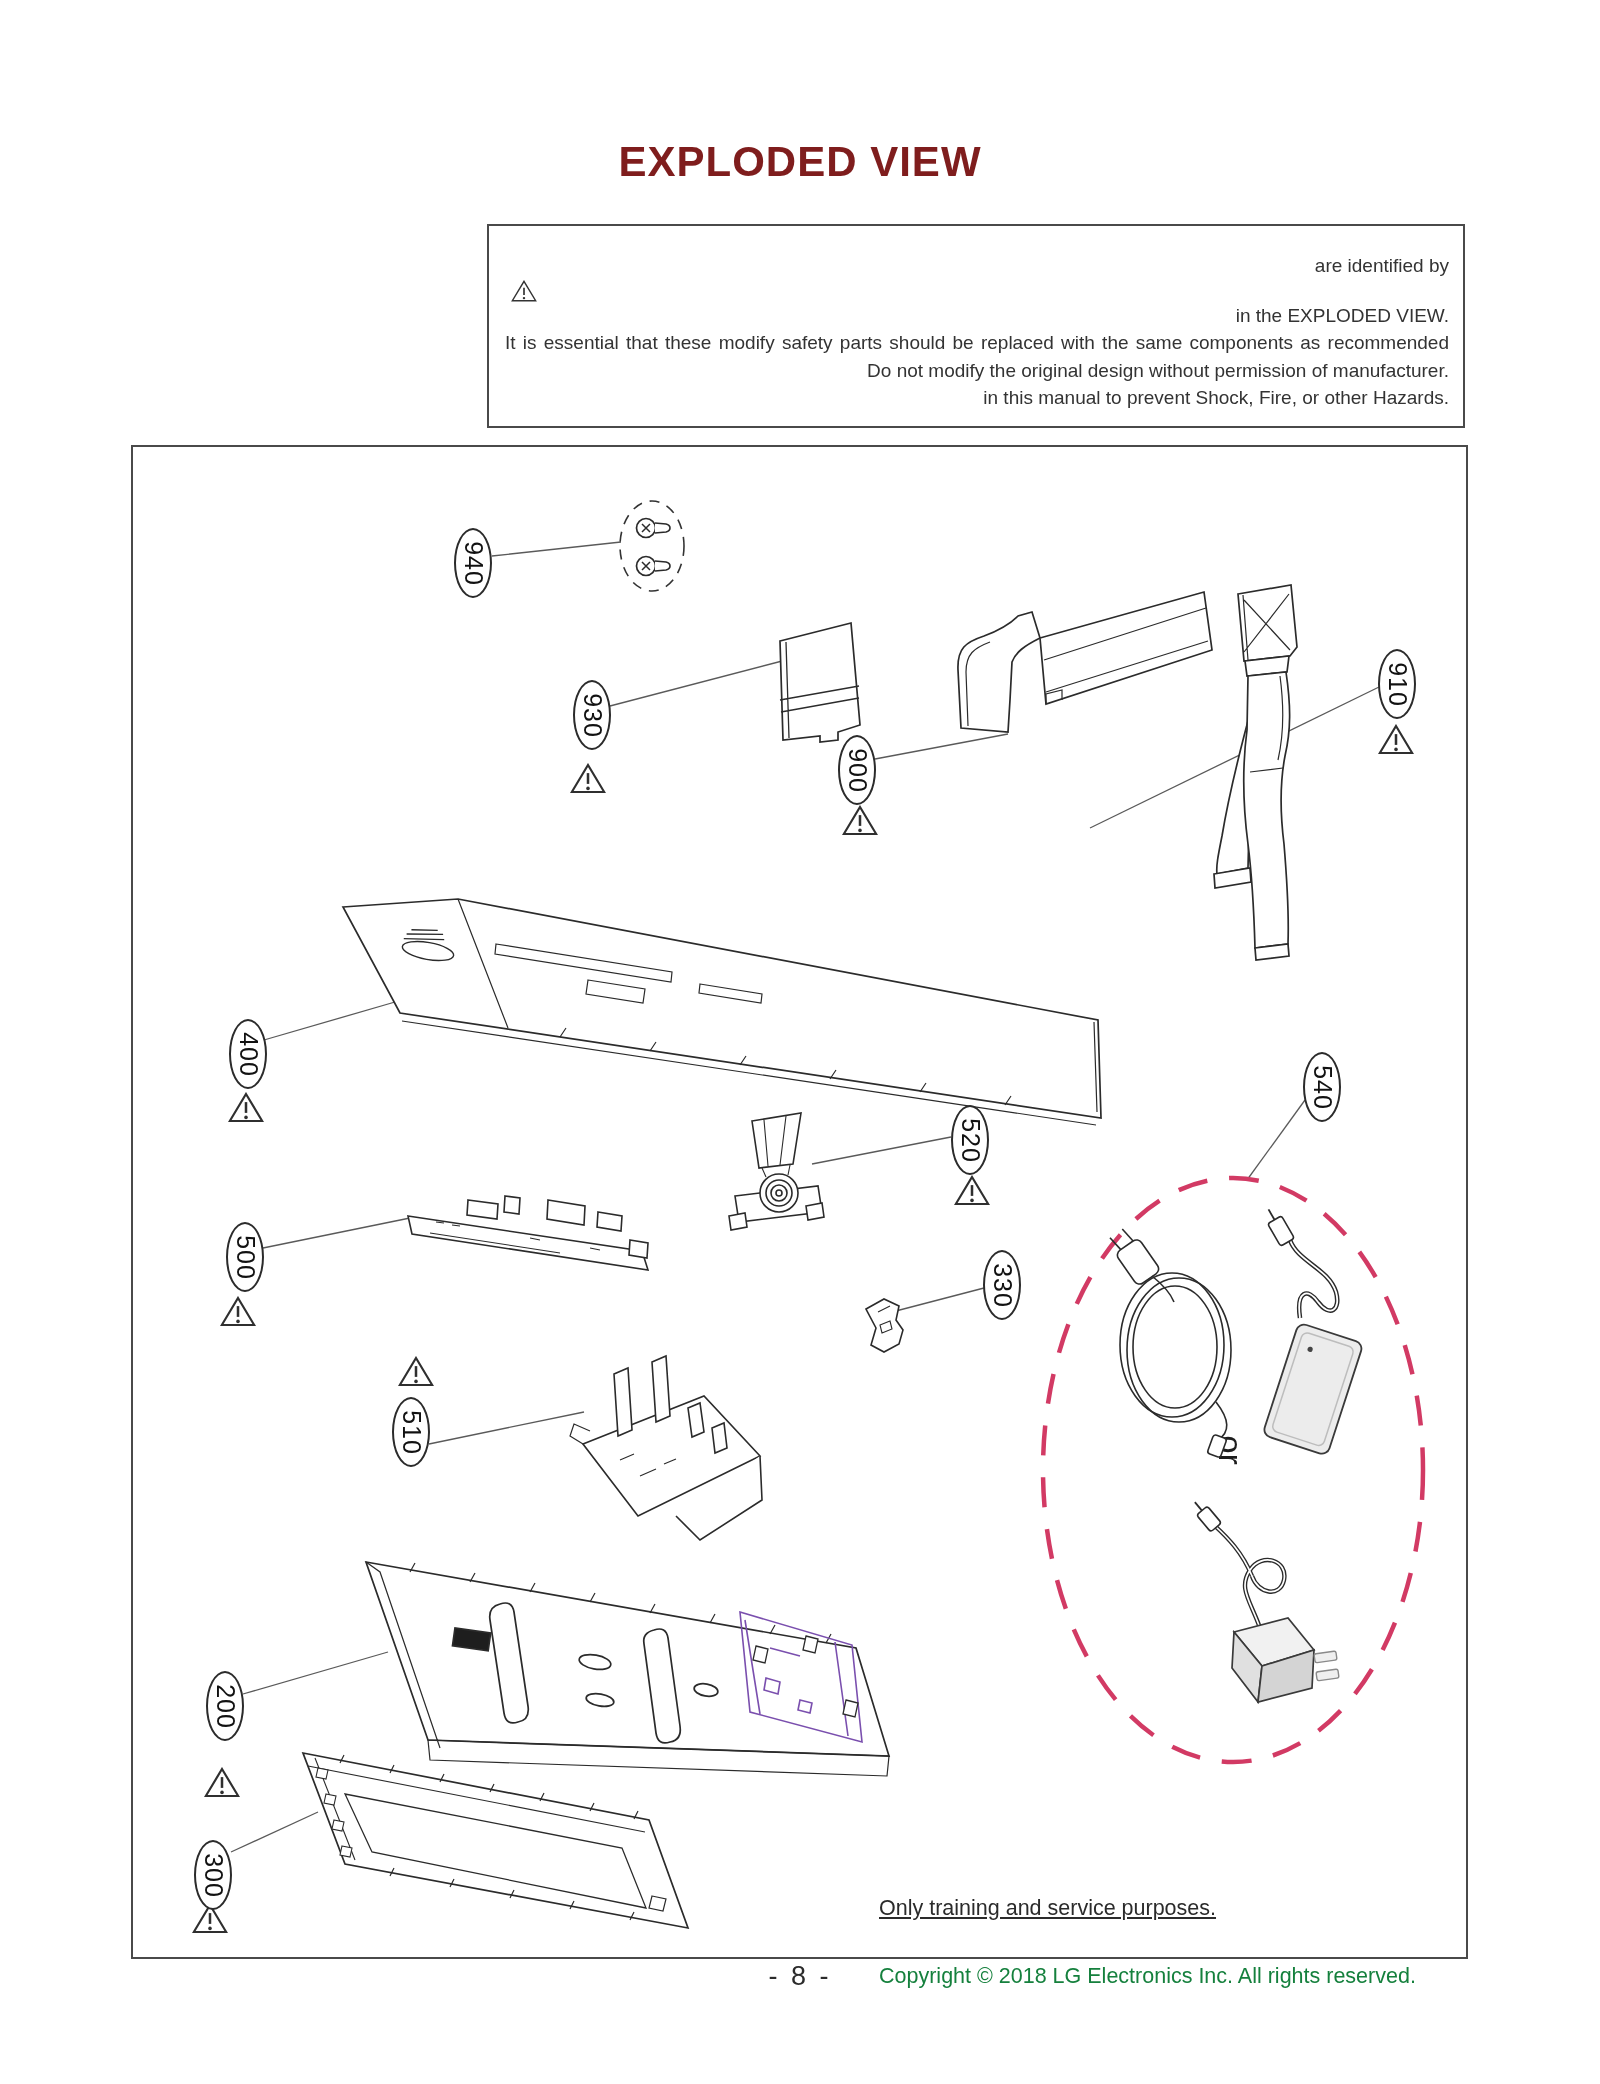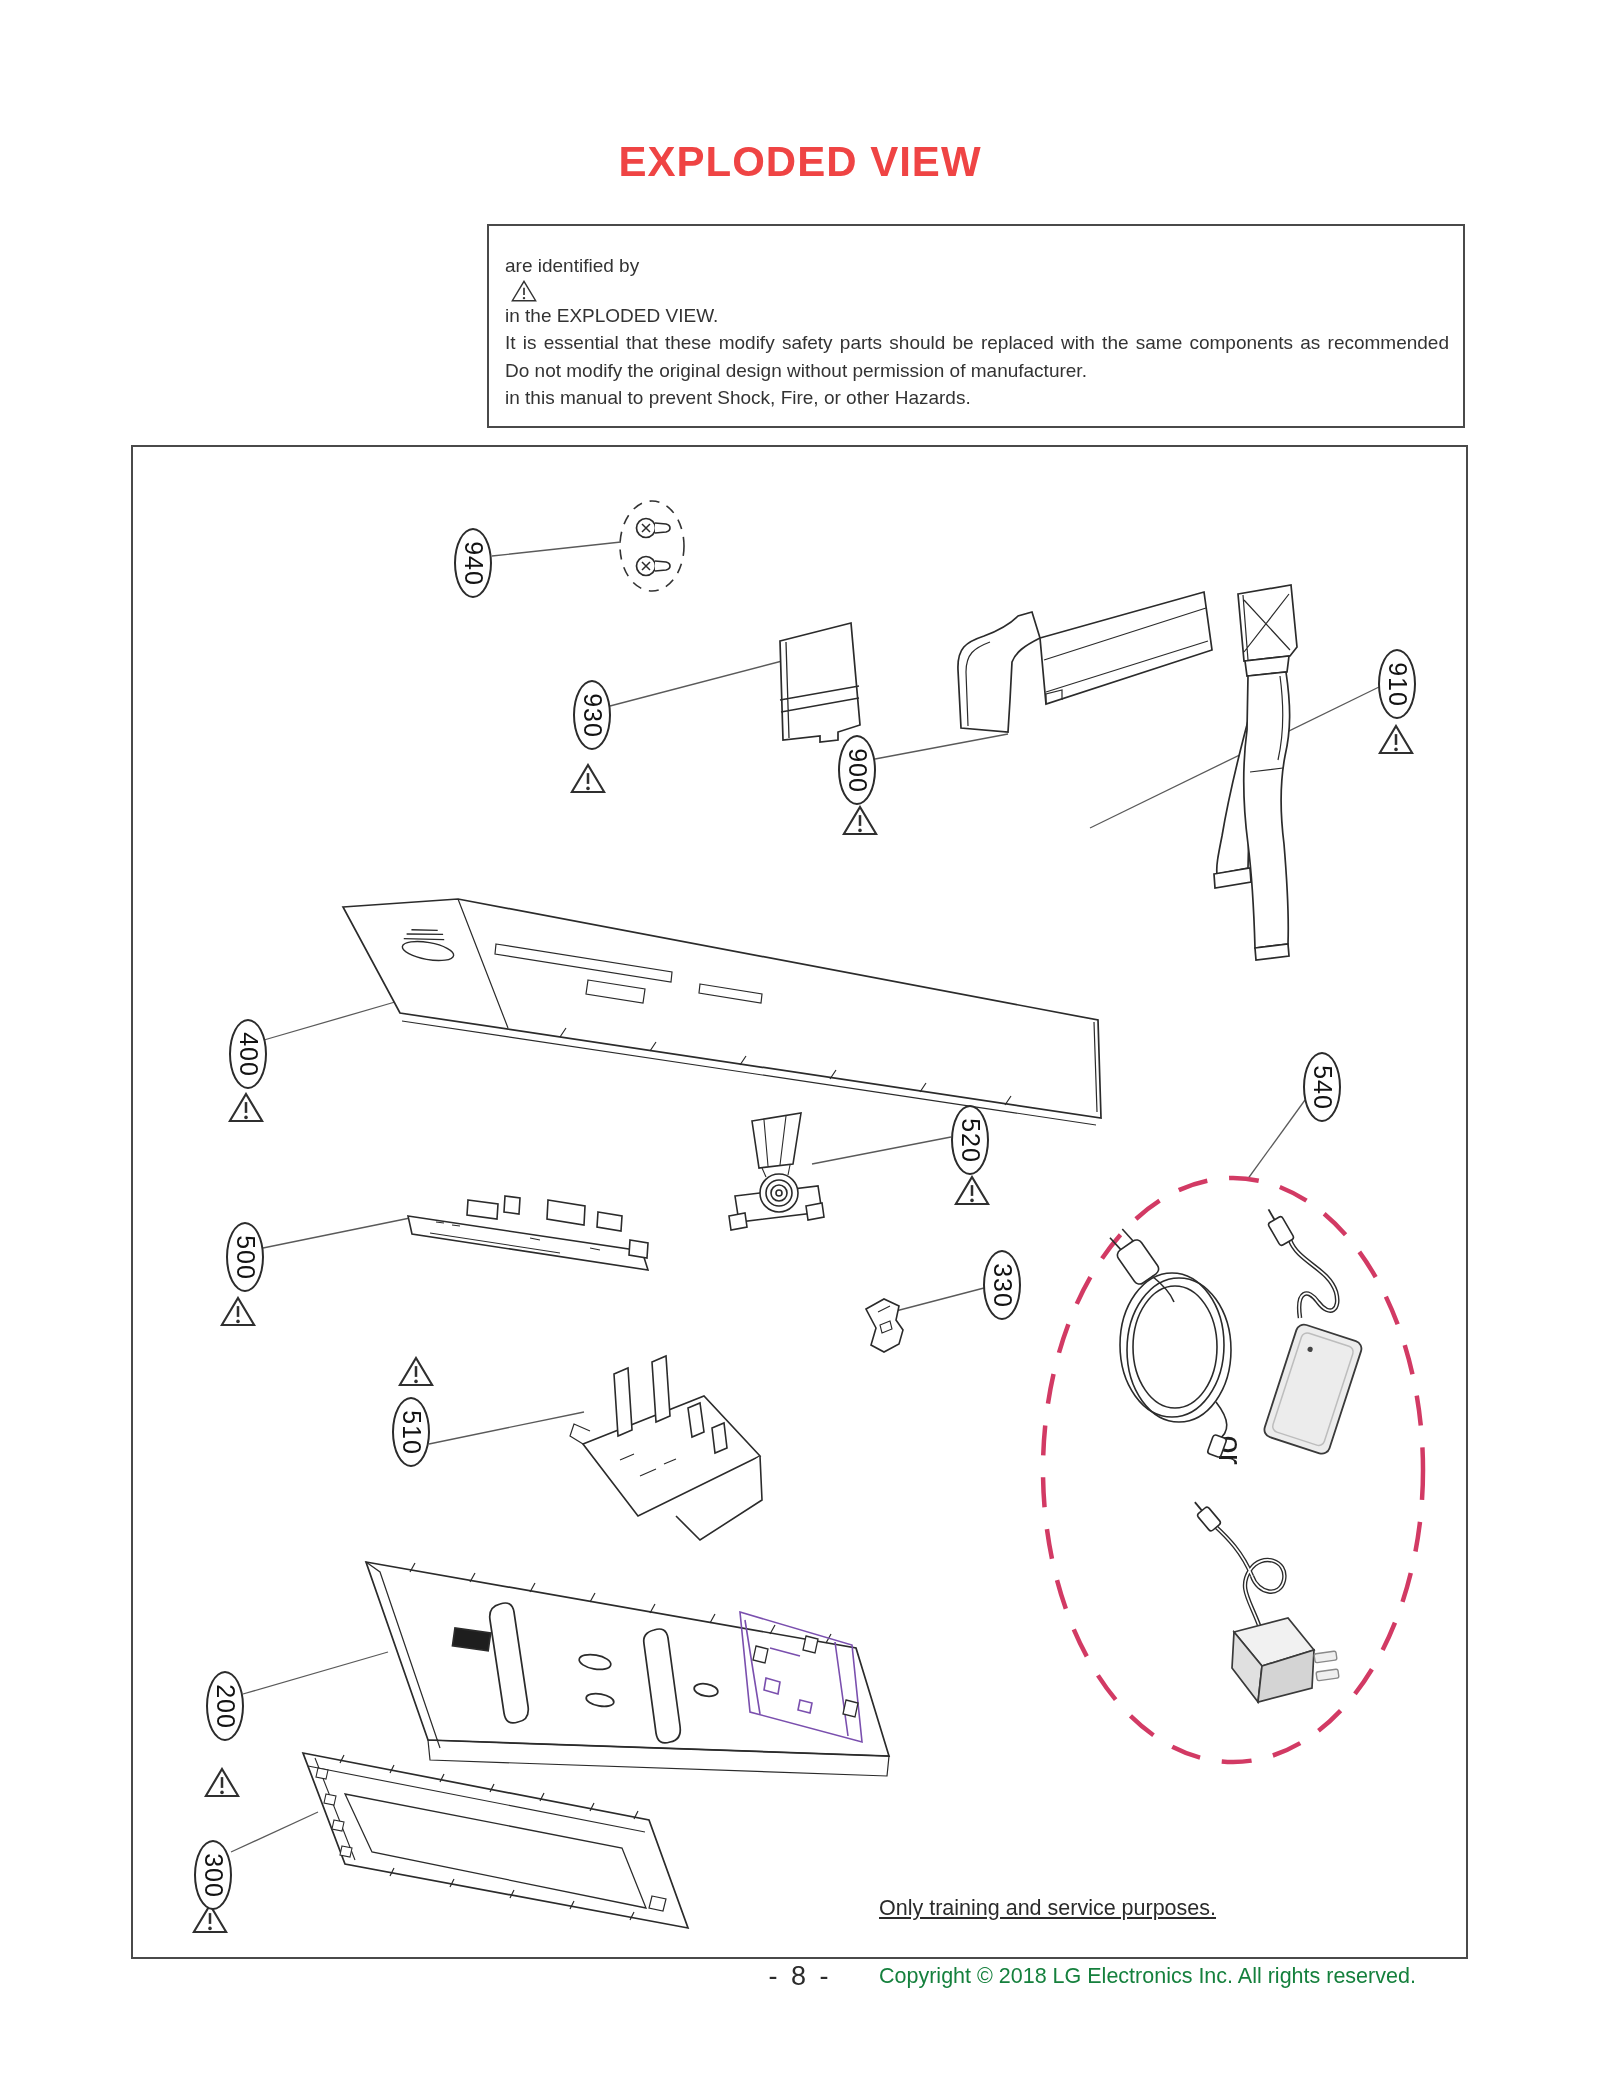--- a/index.html
+++ b/index.html
@@ -1,27 +1,27 @@
 <!DOCTYPE html>
 <html><head>
 <meta charset="utf-8">
 <style>
   html,body{margin:0;padding:0;background:#888;}
   #page{position:relative;width:1600px;height:2084px;background:#ffffff;
         font-family:"Liberation Sans","DejaVu Sans",sans-serif;color:#222;overflow:hidden;}
   .abs{position:absolute;}
   #title{left:0;top:138px;width:1600px;text-align:center;font-size:42px;font-weight:bold;
-         letter-spacing:1px;color:#ef4444;}
+         letter-spacing:1px;color:#7f1d1d;}
   #notice-box{left:487px;top:224px;width:978px;height:204px;border:2px solid #4a4a4a;box-sizing:border-box;}
   #notice-head-wrap{left:487px;top:199px;width:978px;text-align:center;}
   #notice-head-wrap span{display:inline-block;background:#fff;padding:0 18px;font-size:30px;
          font-weight:bold;color:#242424;letter-spacing:.5px;}
   #notice-text{left:505px;top:252px;width:944px;font-size:19px;line-height:27.6px;color:#333;}
   .jline{text-align:justify;text-align-last:justify;}
-  .nline{white-space:nowrap;}
+  .nline{white-space:nowrap;text-align:right;}
   .warn-inline{vertical-align:-4px;margin:0 6px;}
   #diagram-box{left:131px;top:445px;width:1337px;height:1514px;border:2px solid #4a4a4a;box-sizing:border-box;}
   .callout{position:absolute;width:38px;height:70px;border:2px solid #2b2b2b;border-radius:50%;
            background:#fff;display:flex;align-items:center;justify-content:center;box-sizing:border-box;z-index:5;}
   .callout span{transform:rotate(90deg);font-size:25px;color:#111;letter-spacing:1px;white-space:nowrap;
            font-family:"Liberation Sans",sans-serif;}
   #or-label{left:1206px;top:1420px;width:48px;height:60px;display:flex;align-items:center;justify-content:center;}
   #or-label span{transform:rotate(90deg);font-size:33px;color:#1d1d1d;}
   #footer-page{left:700px;top:1961px;width:200px;text-align:center;font-size:27px;color:#2b2b2b;letter-spacing:3px;}
   #footer-copy1{left:879px;top:1964px;font-size:21.5px;color:#15803d;}

